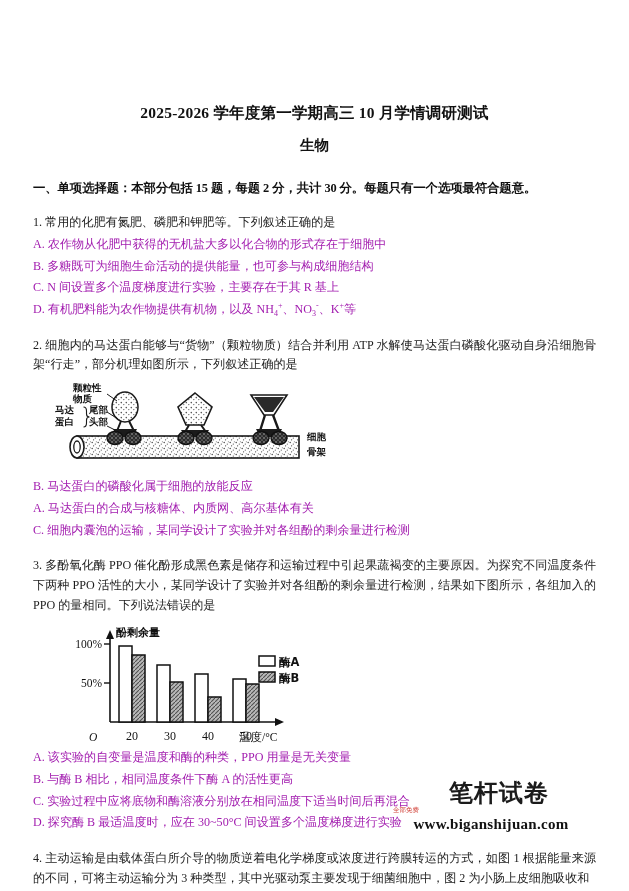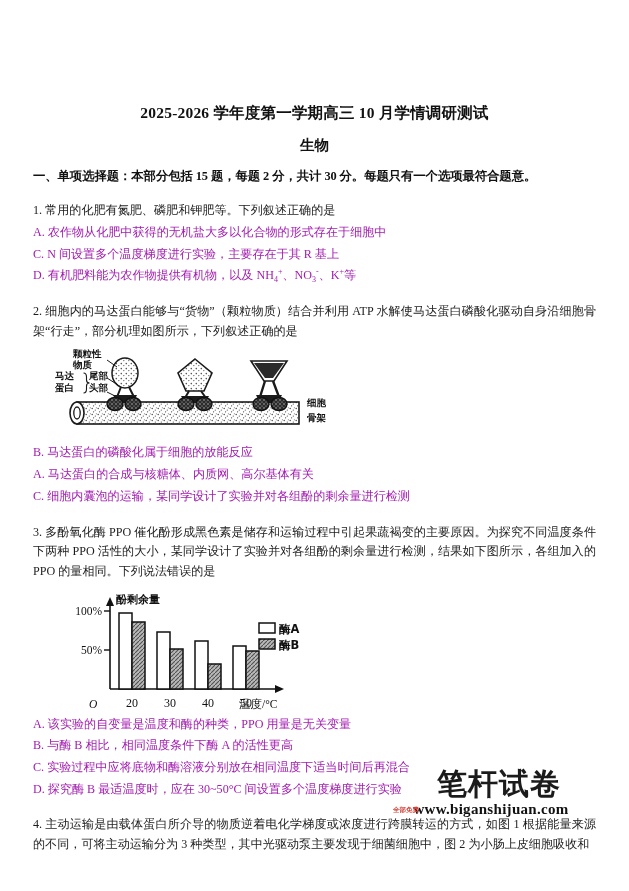--- a/index.html
+++ b/index.html
@@ -40,21 +40,21 @@
     font-size: 14.5px;
     font-weight: bold;
     margin-top: 13px;
     color: #111;
   }
 
   
   .section-head {
     font-size: 12.4px;
     font-weight: bold;
-    margin-top: 12px;
+    margin-top: 24px;
     line-height: 1.5;
     letter-spacing: -0.1px;
     color: #111;
   }
 
   
   .q-stem {
     font-size: 12.1px;
     line-height: 1.63;
     margin-top: 16px;
@@ -97,43 +97,43 @@
     position: absolute;
     right: 22px;
     bottom: 14px;
     width: 232px;
     height: 66px;
     text-align: center;
   }
   .wm-cn {
     font-family: "DejaVu Sans", "Liberation Sans", sans-serif;
     font-weight: bold;
-    font-size: 30px;
+    font-size: 24px;
     color: #1b1b1b;
     letter-spacing: 1px;
     line-height: 1;
-    margin: 0;
+    margin: 12px;
     padding-left: 16px;
   }
   .wm-url {
     font-family: "Liberation Serif", "DejaVu Serif", serif;
     font-weight: bold;
     font-size: 15px;
     color: #111;
     letter-spacing: 0.3px;
     line-height: 1;
     margin-top: 3px;
   }
   .wm-free {
     position: absolute;
     left: 18px;
     bottom: 20px;
     font-family: "DejaVu Sans", "Liberation Sans", sans-serif;
     font-size: 6.5px;
-    font-weight: bold;
+    font-weight: normal;
     color: #d2453c;
     letter-spacing: 0px;
     white-space: nowrap;
   }
 </style>
 </head>
 <body>
 
 <div class="page">
 
@@ -143,20 +143,24 @@
   <div class="section-head">一、单项选择题：本部分包括 15 题，每题 2 分，共计 30 分。每题只有一个选项最符合题意。</div>
 
   <div>
     <div class="q-stem">
       <span>1.</span>
       <span>常用的化肥有氮肥、磷肥和钾肥等。下列叙述正确的是</span>
     </div>
     <div class="opt">
       <span class="opt-mark">A.</span>
       <span>农作物从化肥中获得的无机盐大多以化合物的形式存在于细胞中</span>
+    </div>
+    <div class="opt">
+      <span class="opt-mark">B.</span>
+      <span>多糖既可为细胞生命活动的提供能量，也可参与构成细胞结构</span>
     </div>
     <div class="opt">
       <span class="opt-mark">C.</span>
       <span>N 间设置多个温度梯度进行实验，主要存在于其 R 基上</span>
     </div>
     <div class="opt">
       <span class="opt-mark">D.</span>
       <span>有机肥料能为农作物提供有机物，以及 NH<sub>4</sub><sup>+</sup>、NO<sub>3</sub><sup>-</sup>、K<sup>+</sup>等</span>
     </div>
   </div>

